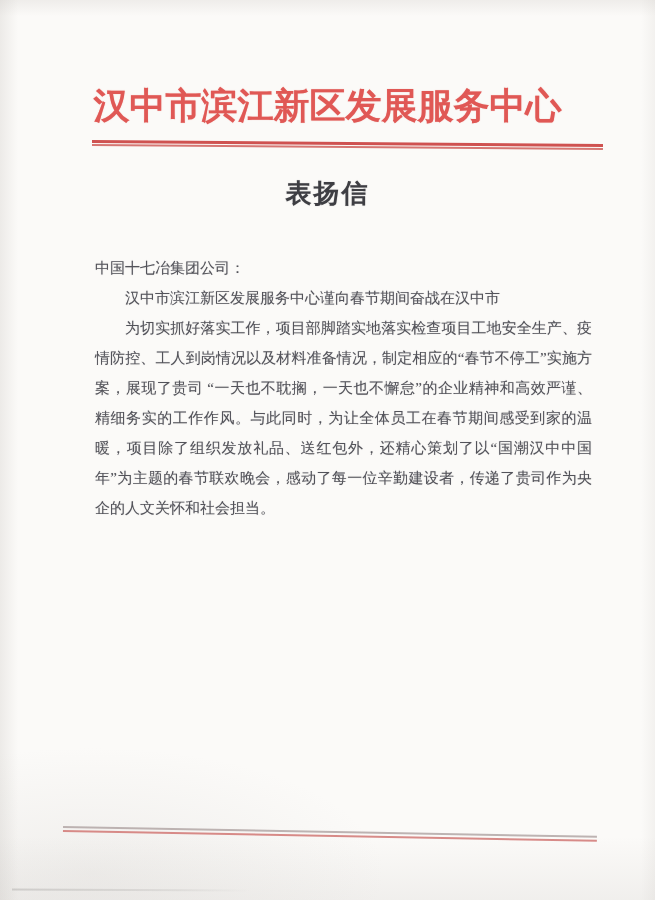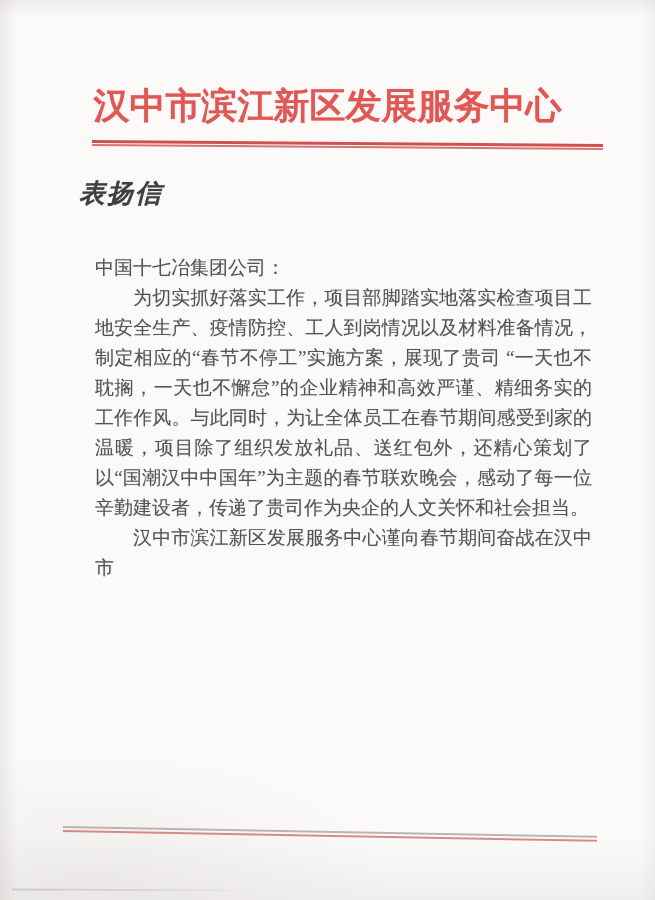--- a/index.html
+++ b/index.html
@@ -43,34 +43,33 @@
     transform-origin: left center;
   }
   .head-rule .r1 { height: 2.5px; background: #cf5251; }
   .head-rule .gap { height: 1.5px; }
   .head-rule .r2 { height: 1.5px; background: #d67673; }
 
   
   .doc-title {
     position: absolute;
     left: 79px; top: 178px; width: 497px;
-    text-align: left;
+    text-align: center;
     font-size: 26px; line-height: 32px;
     font-weight: bold;
     color: #3e3e43;
     letter-spacing: 2px;
     text-shadow: 0 0 1px rgba(70,70,75,.4);
-    font-style: italic;
   }
 
   
   .letter-body {
     position: absolute;
     left: 95px; top: 253px; width: 497px;
-    font-size: 19px; line-height: 30px;
+    font-size: 15px; line-height: 30px;
     color: #53535a;
     text-align: justify;
     text-shadow: 0 0 1px rgba(95,95,100,.35);
   }
   .letter-body p { margin: 0; padding: 0; text-indent: 2em; }
   .letter-body p.salutation { text-indent: 0; }
 
   
   .next-page-rule {
     position: absolute;
@@ -101,22 +100,22 @@
   <div class="head-rule">
     <div class="r1"></div>
     <div class="gap"></div>
     <div class="r2"></div>
   </div>
 
   <div class="doc-title">表扬信</div>
 
   <div class="letter-body">
     <p class="salutation">中国十七冶集团公司：</p>
+    <p>汉中市滨江新区发展服务中心谨向春节期间奋战在汉中市</p>
     <p>为切实抓好落实工作，项目部脚踏实地落实检查项目工地安全生产、疫情防控、工人到岗情况以及材料准备情况，制定相应的“春节不停工”实施方案，展现了贵司 “一天也不耽搁，一天也不懈怠”的企业精神和高效严谨、精细务实的工作作风。与此同时，为让全体员工在春节期间感受到家的温暖，项目除了组织发放礼品、送红包外，还精心策划了以“国潮汉中中国年”为主题的春节联欢晚会，感动了每一位辛勤建设者，传递了贵司作为央企的人文关怀和社会担当。</p>
-    <p>汉中市滨江新区发展服务中心谨向春节期间奋战在汉中市</p>
   </div>
 
   <div class="next-page-rule">
     <div class="g1"></div>
     <div class="gap"></div>
     <div class="g2"></div>
   </div>
 
   <div class="edge-shadow"></div>
 

